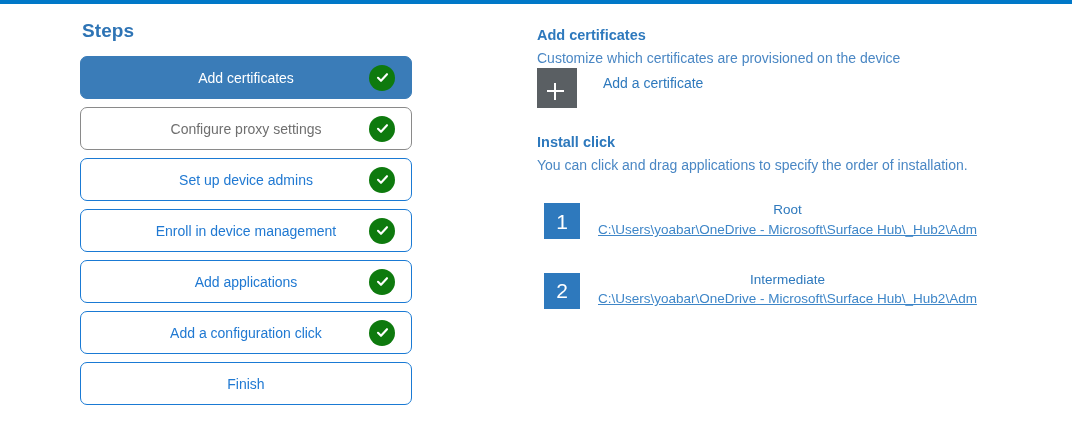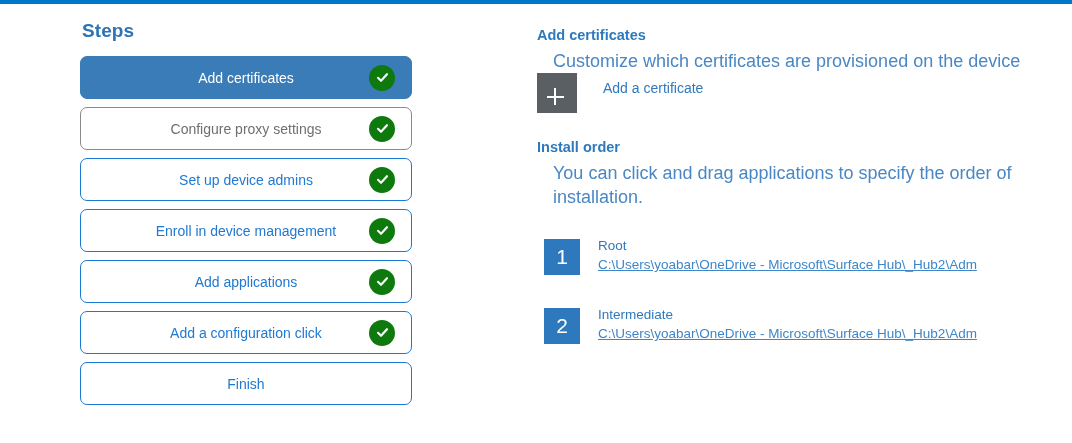--- a/index.html
+++ b/index.html
@@ -113,23 +113,23 @@
     width: 520px;
   }
   .section-heading {
     font-size: 14.5px;
     font-weight: bold;
     color: #2e79bd;
     margin: 0;
     line-height: 1.3;
   }
   .section-sub {
-    font-size: 18px;
+    font-size: 14px;
     color: #4a87c4;
-    margin: 4px 0 0 16px;
+    margin: 4px 0 0 0;
     line-height: 1.35;
   }
 
   
   .add-cert-row {
     display: flex;
     align-items: flex-start;
   }
   .add-tile {
     width: 40px;
@@ -192,20 +192,21 @@
   .order-text {
     margin-left: 18px;
     min-width: 0;
     margin-top: -3px;
   }
   .order-name {
     font-size: 13.5px;
     color: #2e79bd;
     line-height: 1.45;
     white-space: nowrap;
+    text-align: center;
   }
   .order-path {
     font-size: 13.5px;
     color: #3e86c8;
     line-height: 1.45;
     white-space: nowrap;
     text-decoration: underline;
   }
 </style>
 </head>
@@ -288,21 +289,21 @@
 
     <div class="add-cert-row">
       <div class="add-tile">
         <span class="plus-h"></span>
         <span class="plus-v"></span>
       </div>
       <span class="add-cert-link">Add a certificate</span>
     </div>
 
     <div class="install-order">
-      <h3 class="section-heading">Install order</h3>
+      <h3 class="section-heading">Install click</h3>
       <p class="section-sub">You can click and drag applications to specify the order of installation.</p>
 
       <div class="order-list">
 
         <div class="order-item">
           <div class="order-badge">1</div>
           <div class="order-text">
             <div class="order-name">Root</div>
             <div class="order-path">C:\Users\yoabar\OneDrive - Microsoft\Surface Hub\_Hub2\Adm</div>
           </div>

